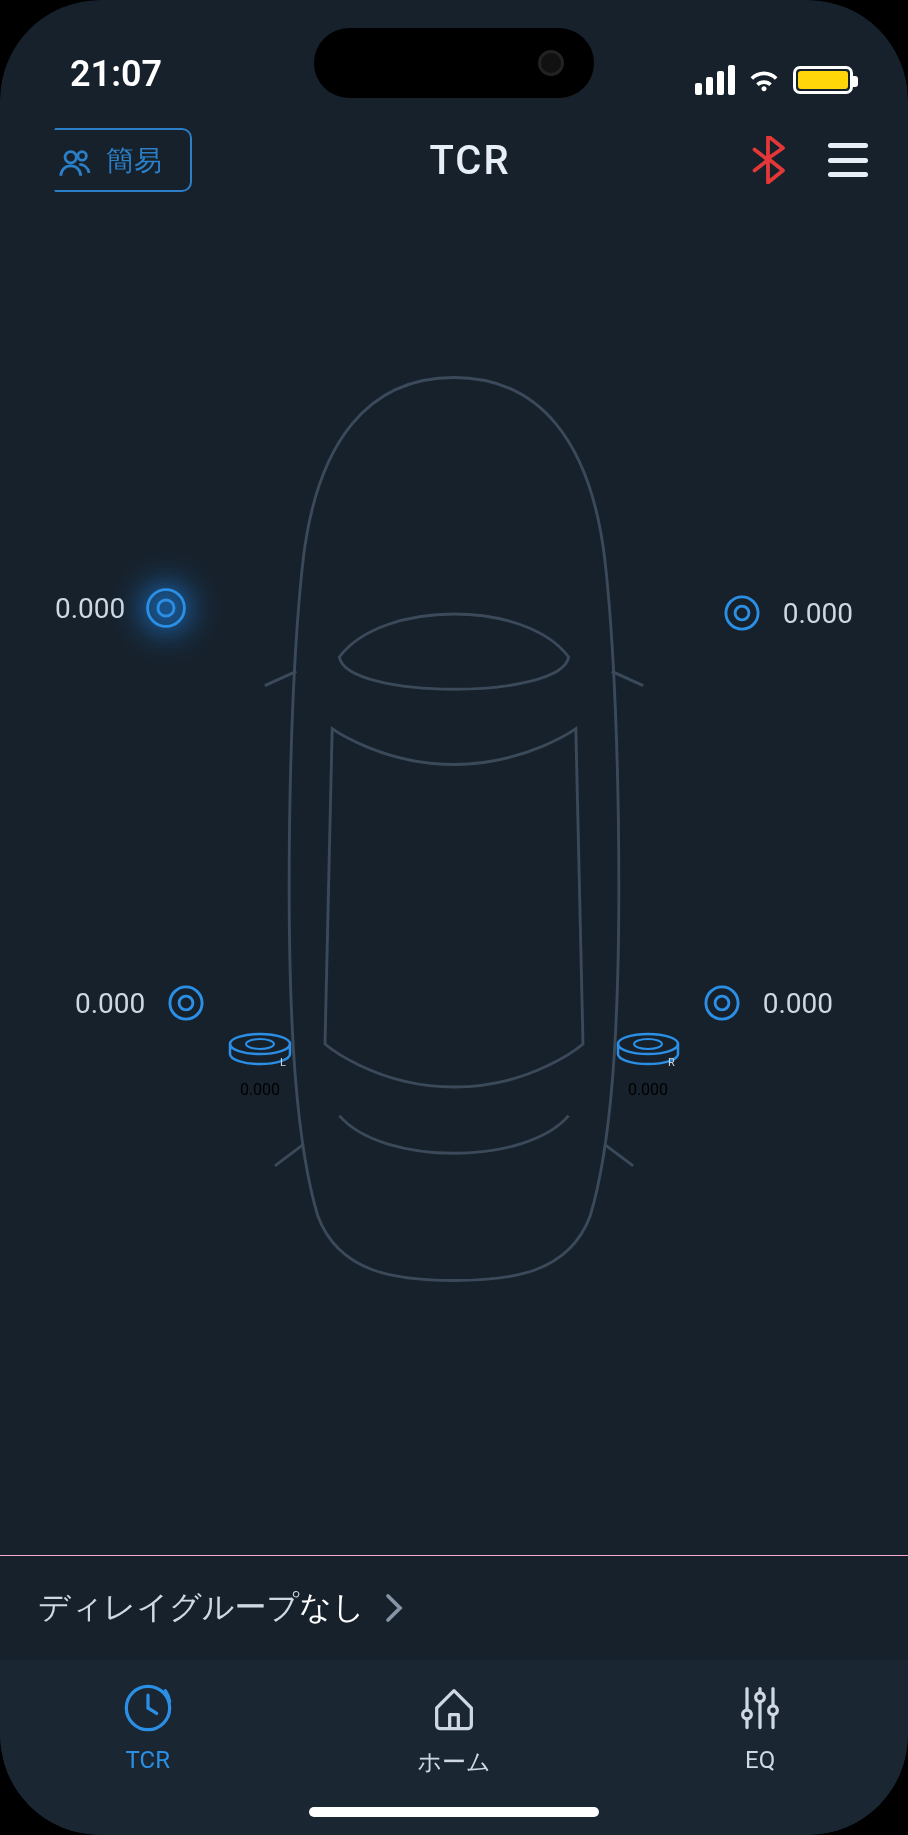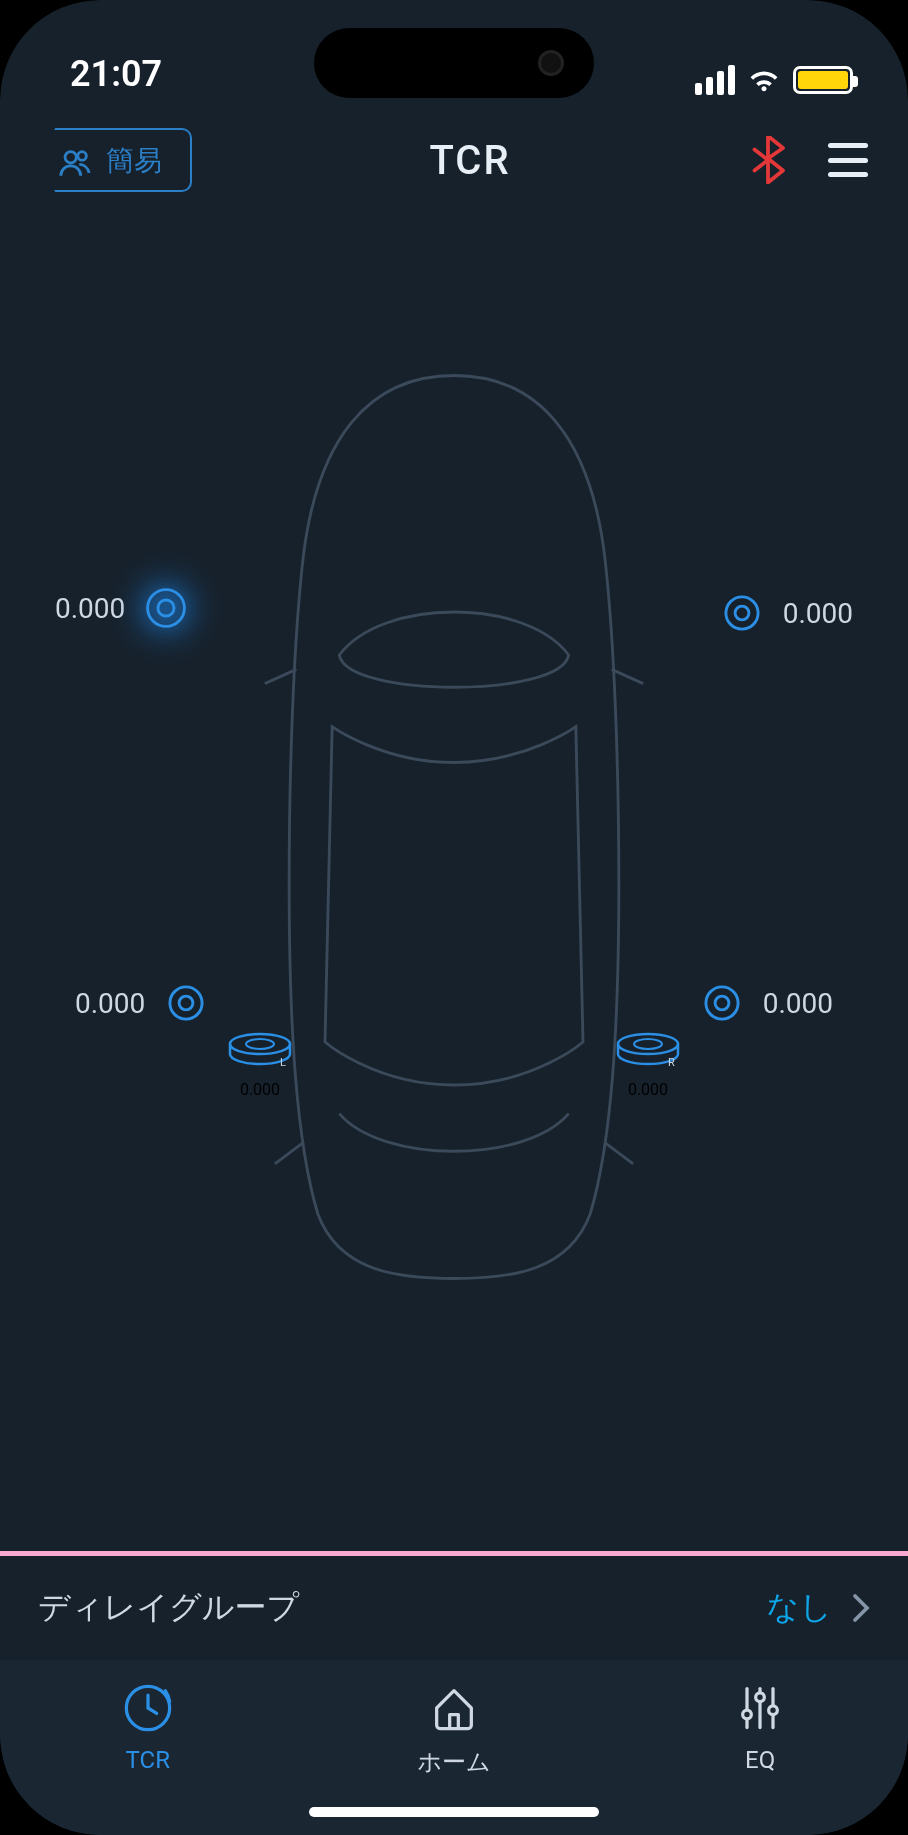--- a/index.html
+++ b/index.html
@@ -69,25 +69,25 @@
   .speaker{position:absolute; display:flex; align-items:center; gap:18px;}
   .speaker .val{color:#cfd8e2; font-size:28px;}
   .spk-icon{width:46px;height:46px;}
   .spk-icon ellipse, .spk-icon circle{stroke:#2b8fe6;fill:none;stroke-width:2.5;}
   .spk-glow{filter:drop-shadow(0 0 20px #1e90ff) drop-shadow(0 0 10px #1e90ff);}
   .spk-sub{position:absolute;display:flex;flex-direction:column;align-items:center;gap:10px;}
   .spk-sub .sub-icon{width:70px;height:40px;}
   
   .settings{ }
   .setting-row{
-    display:flex; align-items:center; justify-content:space-between;
+    display:flex; align-items:center; 
     padding:30px 38px; color:#cfd8e2; font-size:32px;
-    border-top:5px solid #f9a8d4;
-  }
-  .setting-row .right{display:flex;align-items:center;gap:20px;color:#0ea5e9;}
+    border-top:1px solid #f9a8d4;
+  }
+  .setting-row .right{display:flex;align-items:center;gap:20px;color:#ffffff;}
   .chevron{width:18px;height:30px;}
   
   .tabbar{
     height:175px; background:#1a2733; display:flex; align-items:flex-start;
     justify-content:space-around; padding-top:22px;
   }
   .tab{display:flex;flex-direction:column;align-items:center;gap:12px;color:#cfd8e2;font-size:24px;}
   .tab.active{color:#2b8fe6;}
   .tab svg{width:52px;height:52px;}
   

